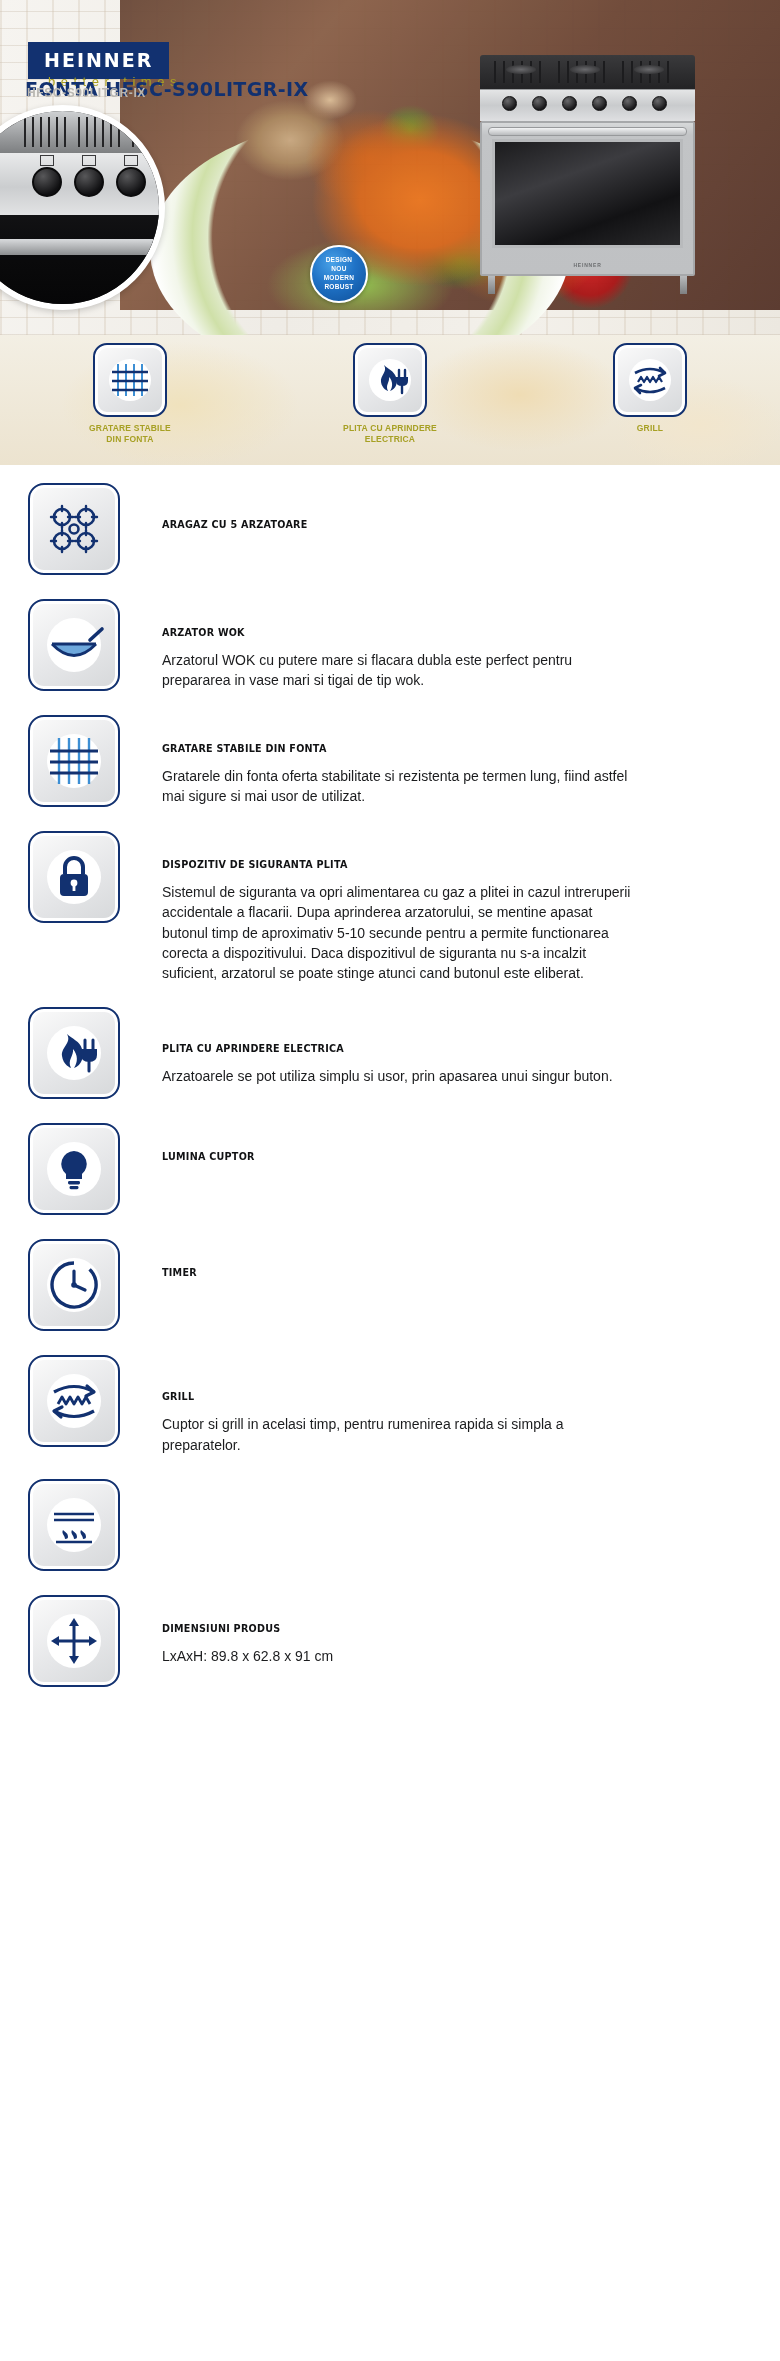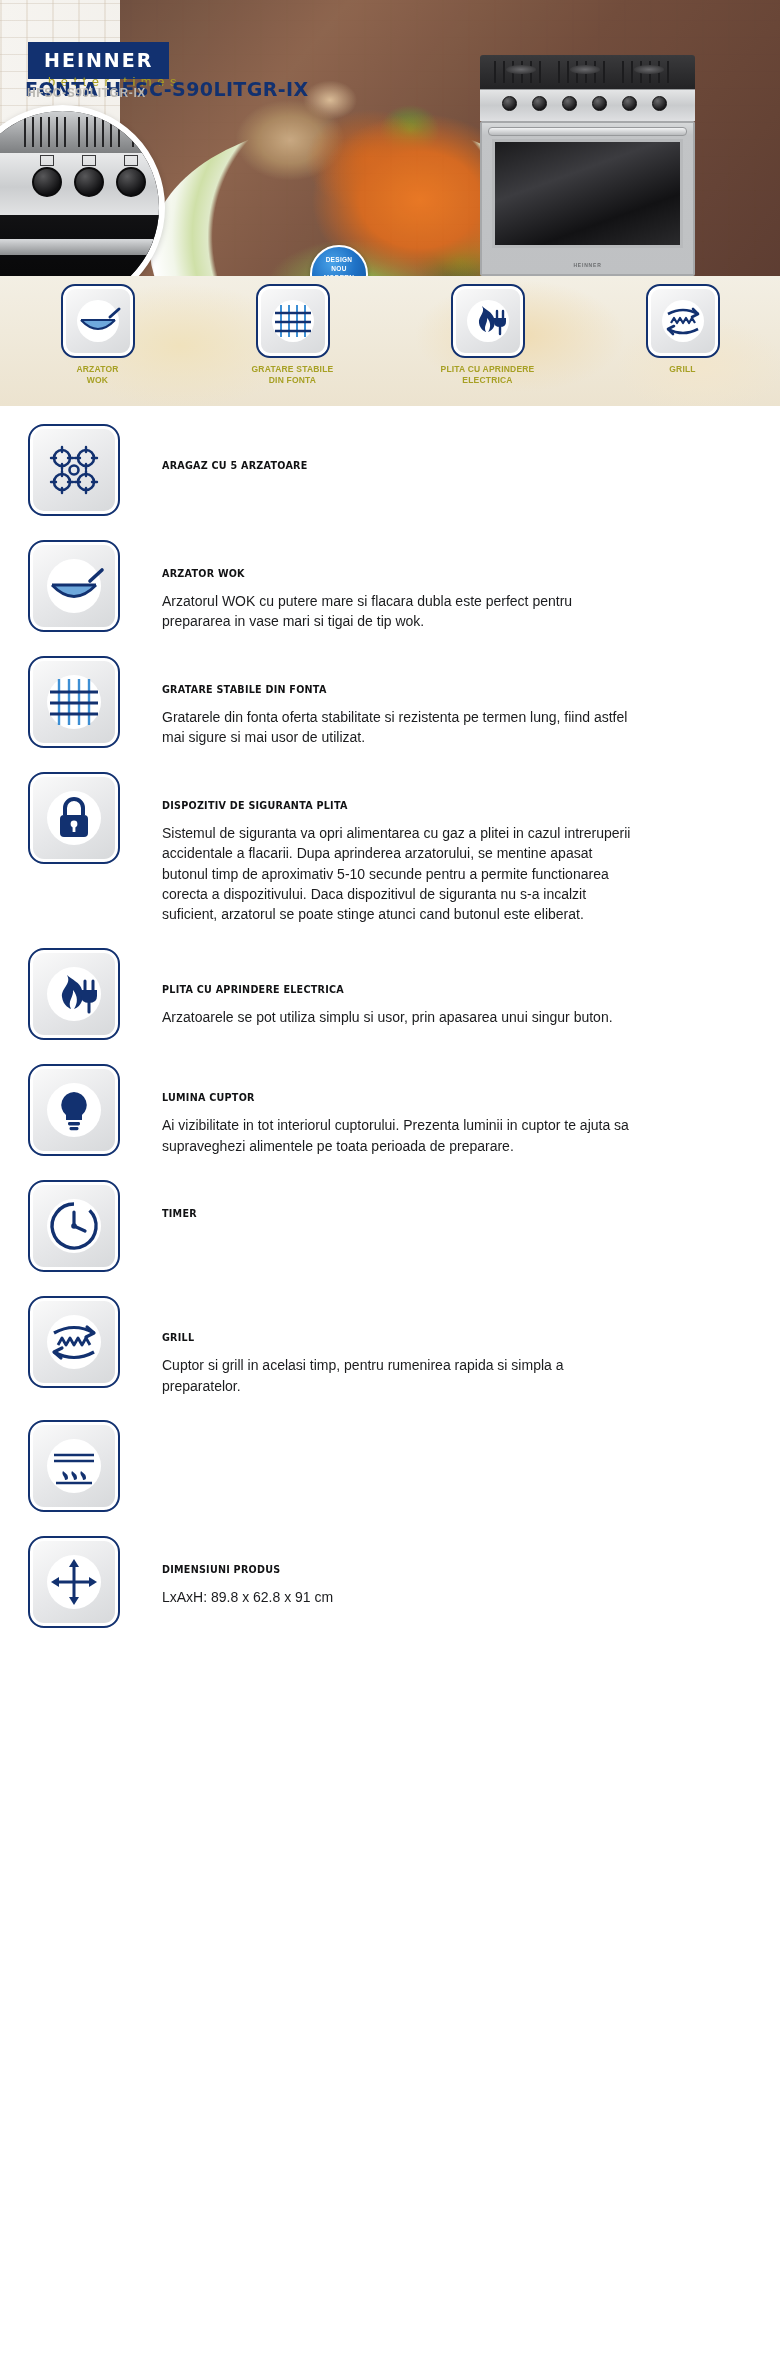--- a/index.html
+++ b/index.html
@@ -8,21 +8,21 @@
     background: #ffffff;
     font-family: "Liberation Sans", sans-serif;
     -webkit-font-smoothing: antialiased;
   }
   .page { width:780px; position:relative; background:#fff; }
 
   
   .hero {
     position: relative;
     width: 780px;
-    height: 276px;
+    height: 335px;
     overflow: hidden;
     background:
       repeating-linear-gradient(90deg,
         rgba(205,190,170,.30) 0px, rgba(205,190,170,.30) 2px,
         rgba(255,255,255,0) 2px, rgba(255,255,255,0) 26px),
       repeating-linear-gradient(0deg,
         rgba(170,150,125,.22) 0px, rgba(170,150,125,.22) 1px,
         rgba(255,255,255,0) 1px, rgba(255,255,255,0) 17px),
       linear-gradient(100deg,#f6f4f0 0%, #efece6 40%, #f3f0ea 70%, #ece8e0 100%);
   }
@@ -261,35 +261,20 @@
       <span>DESIGN</span>
       <span>NOU</span>
       <span>MODERN</span>
       <span>ROBUST</span>
     </div>
   </div>
 
   <div class="strip">
     <div class="strip-inner">
 
-      <div class="strip-cell">
-        <div class="tile">
-          <svg width="48" height="48" viewBox="0 0 48 48">
-            <circle cx="24" cy="24" r="21" fill="#ffffff"></circle>
-            <path d="M7 23 Q24 41 41 23 Z" fill="#6ea8dc"></path>
-            <path d="M7 23 Q24 41 41 23" fill="none" stroke="#123170" stroke-width="2.2"></path>
-            <path d="M7 23 L41 23" stroke="#123170" stroke-width="2.2"></path>
-            <path d="M36 20 L45 12" stroke="#123170" stroke-width="3" stroke-linecap="round"></path>
-          </svg>
-        </div>
-        <div class="strip-label">
-          <span style="white-space:pre-line">ARZATOR
-WOK</span>
-        </div>
-      </div>
 
       <div class="strip-cell">
         <div class="tile">
           <svg width="48" height="48" viewBox="0 0 48 48">
             <circle cx="24" cy="24" r="21" fill="#ffffff"></circle>
             <g stroke="#3d8fd4" stroke-width="2">
               <line x1="12" y1="8" x2="12" y2="40"></line>
               <line x1="20" y1="8" x2="20" y2="40"></line>
               <line x1="28" y1="8" x2="28" y2="40"></line>
               <line x1="36" y1="8" x2="36" y2="40"></line>
@@ -461,21 +446,20 @@
       <div class="tile">
         <svg width="62" height="62" viewBox="0 0 62 62">
           <circle cx="31" cy="31" r="27" fill="#ffffff"></circle>
           <path d="M31 13 a13 13 0 0 0 -8 23 v5 h16 v-5 a13 13 0 0 0 -8 -23 Z" fill="#123170"></path>
           <rect x="25" y="43" width="12" height="3.4" rx="1.4" fill="#123170"></rect>
           <rect x="26.5" y="48" width="9" height="3.2" rx="1.4" fill="#123170"></rect>
         </svg>
       </div>
       <div class="ftext">
         <div class="ftitle">LUMINA CUPTOR</div>
-        <div class="fdesc">Ai vizibilitate in tot interiorul cuptorului. Prezenta luminii in cuptor te ajuta sa supraveghezi alimentele pe toata perioada de preparare.</div>
       </div>
     </div>
 
     <div class="frow">
       <div class="tile">
         <svg width="62" height="62" viewBox="0 0 62 62">
           <circle cx="31" cy="31" r="27" fill="#ffffff"></circle>
           <path d="M31 9 a22 22 0 1 0 15.6 6.4" fill="none" stroke="#123170" stroke-width="3.4"></path>
           <circle cx="31" cy="31" r="2.8" fill="#123170"></circle>
           <line x1="31" y1="31" x2="31" y2="17" stroke="#123170" stroke-width="3.2" stroke-linecap="round"></line>

